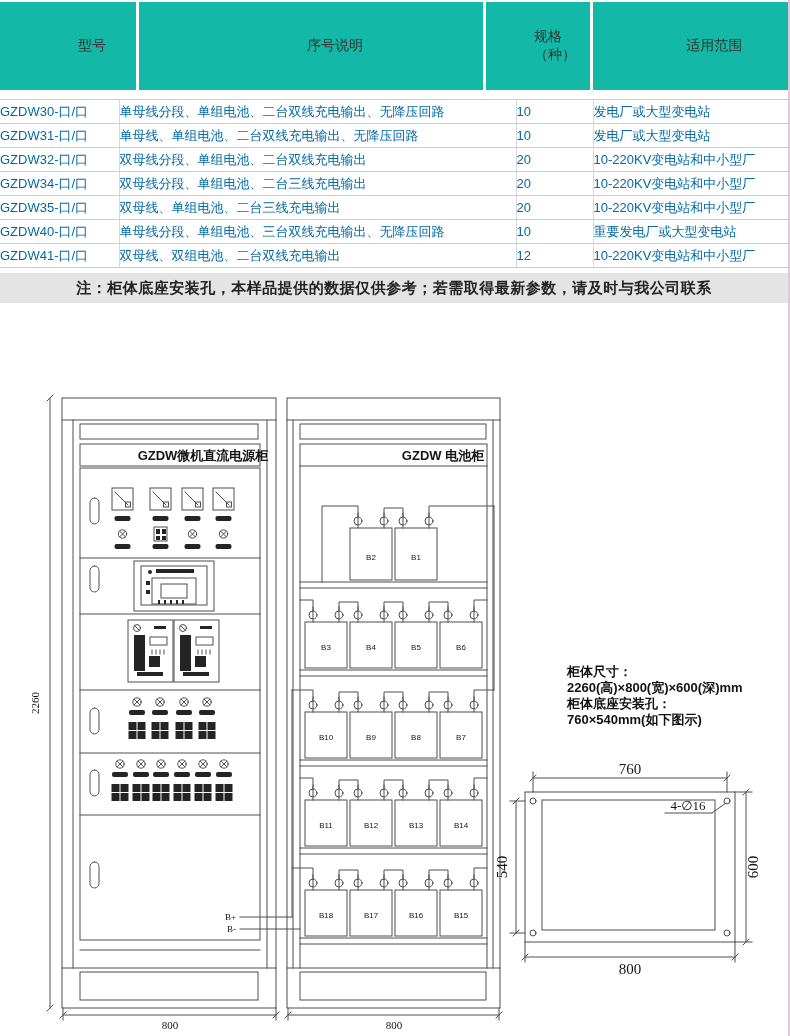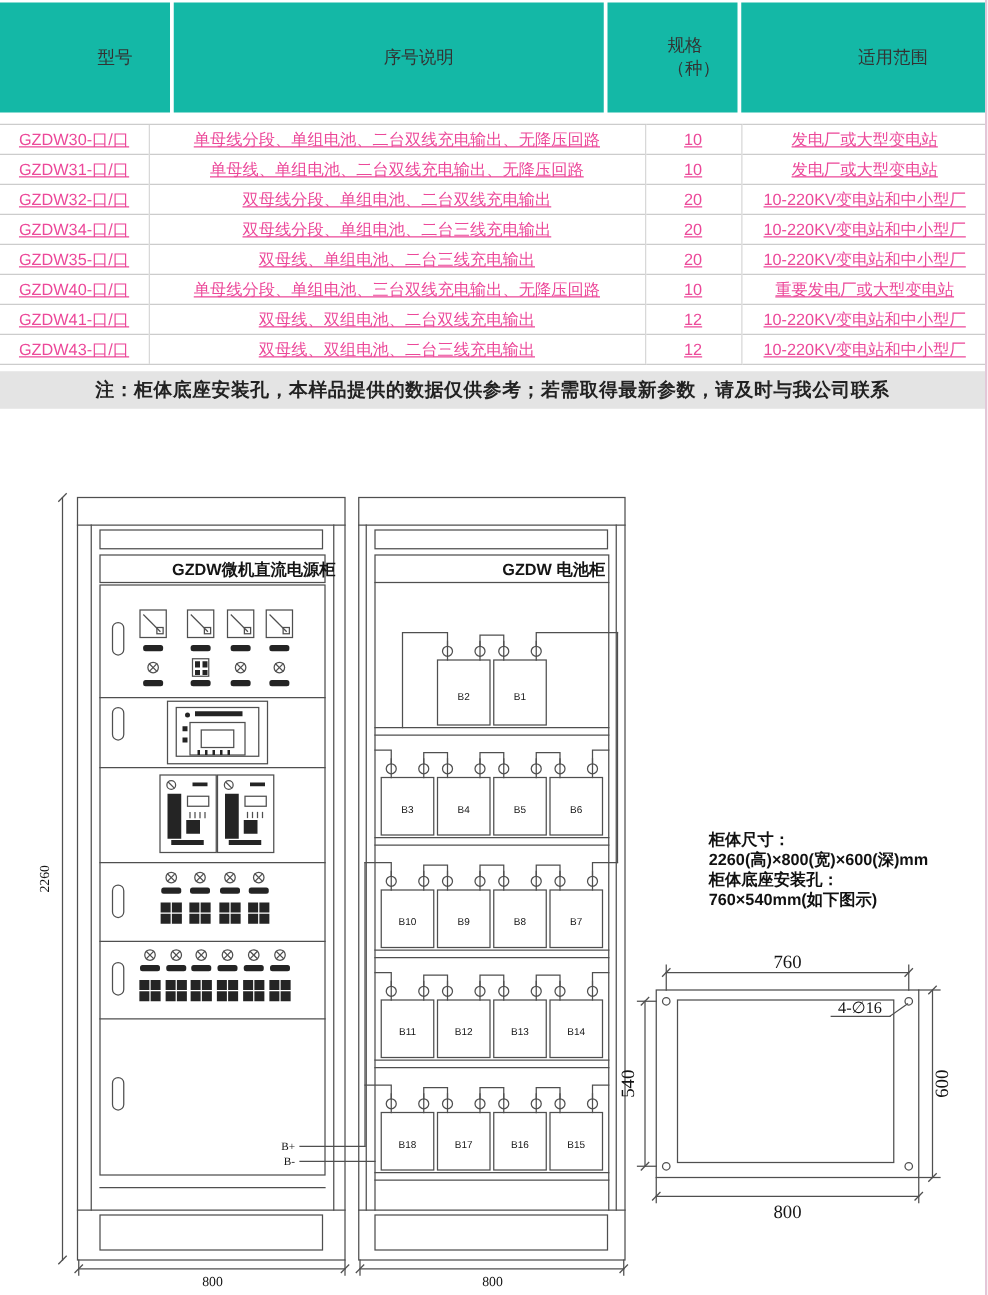--- a/index.html
+++ b/index.html
@@ -6,21 +6,21 @@
   .page{position:relative;width:790px;height:1036px;background:#ffffff;
         font-family:"Liberation Sans",sans-serif;overflow:hidden;
         border-right:2px solid #e3c7d8;box-sizing:border-box;}
   
   .thead{display:flex;gap:3px;height:88px;margin-top:2px;background:#fff;}
   .th{background:#14b8a6;color:#333;font-size:14px;display:flex;
       align-items:center;justify-content:center;padding-left:48px;}
   .th1{width:117px}.th2{width:394px}.th3{width:74px}.th4{width:196px}
   table.spec{border-collapse:collapse;width:790px;table-layout:fixed;margin-top:9px;}
   table.spec td{height:23px;border-top:1px solid #cccccc;font-size:13px;
-      text-align:center;color:#ec4899;padding:0;white-space:nowrap;overflow:hidden;text-decoration:underline;}
+      text-align:left;color:#0369a1;padding:0;white-space:nowrap;overflow:hidden;}
   table.spec tr:last-child td{border-bottom:1px solid #cccccc;}
   table.spec td + td{border-left:1px solid #d8d8d8;}
   
   .note{margin-top:5px;height:30px;background:#e4e4e4;display:flex;align-items:center;
         justify-content:center;font-weight:bold;font-size:15px;color:#222;letter-spacing:.5px;}
   
   svg.draw{position:absolute;left:0;top:0;}
   .lw line,.lw rect,.lw circle,.lw polyline,.lw path{stroke:#4f4f4f;stroke-width:1;fill:none;stroke-linecap:square;}
   .lw .fl{fill:#242424;stroke:none;}
   .lw text{stroke:none;fill:#151515;}
@@ -84,26 +84,20 @@
       <td>单母线分段、单组电池、三台双线充电输出、无降压回路</td>
       <td>10</td>
       <td>重要发电厂或大型变电站</td>
     </tr>
         <tr>
       <td>GZDW41-口/口</td>
       <td>双母线、双组电池、二台双线充电输出</td>
       <td>12</td>
       <td>10-220KV变电站和中小型厂</td>
     </tr>
-        <tr>
-      <td>GZDW43-口/口</td>
-      <td>双母线、双组电池、二台三线充电输出</td>
-      <td>12</td>
-      <td>10-220KV变电站和中小型厂</td>
-    </tr>
       </tbody>
   </table>
 
   <div class="note">
     <span>注：柜体底座安装孔，本样品提供的数据仅供参考；若需取得最新参数，请及时与我公司联系</span>
   </div>
 
   <div class="specs">
     <div>柜体尺寸：</div>
     <div>2260(高)×800(宽)×600(深)mm</div>

